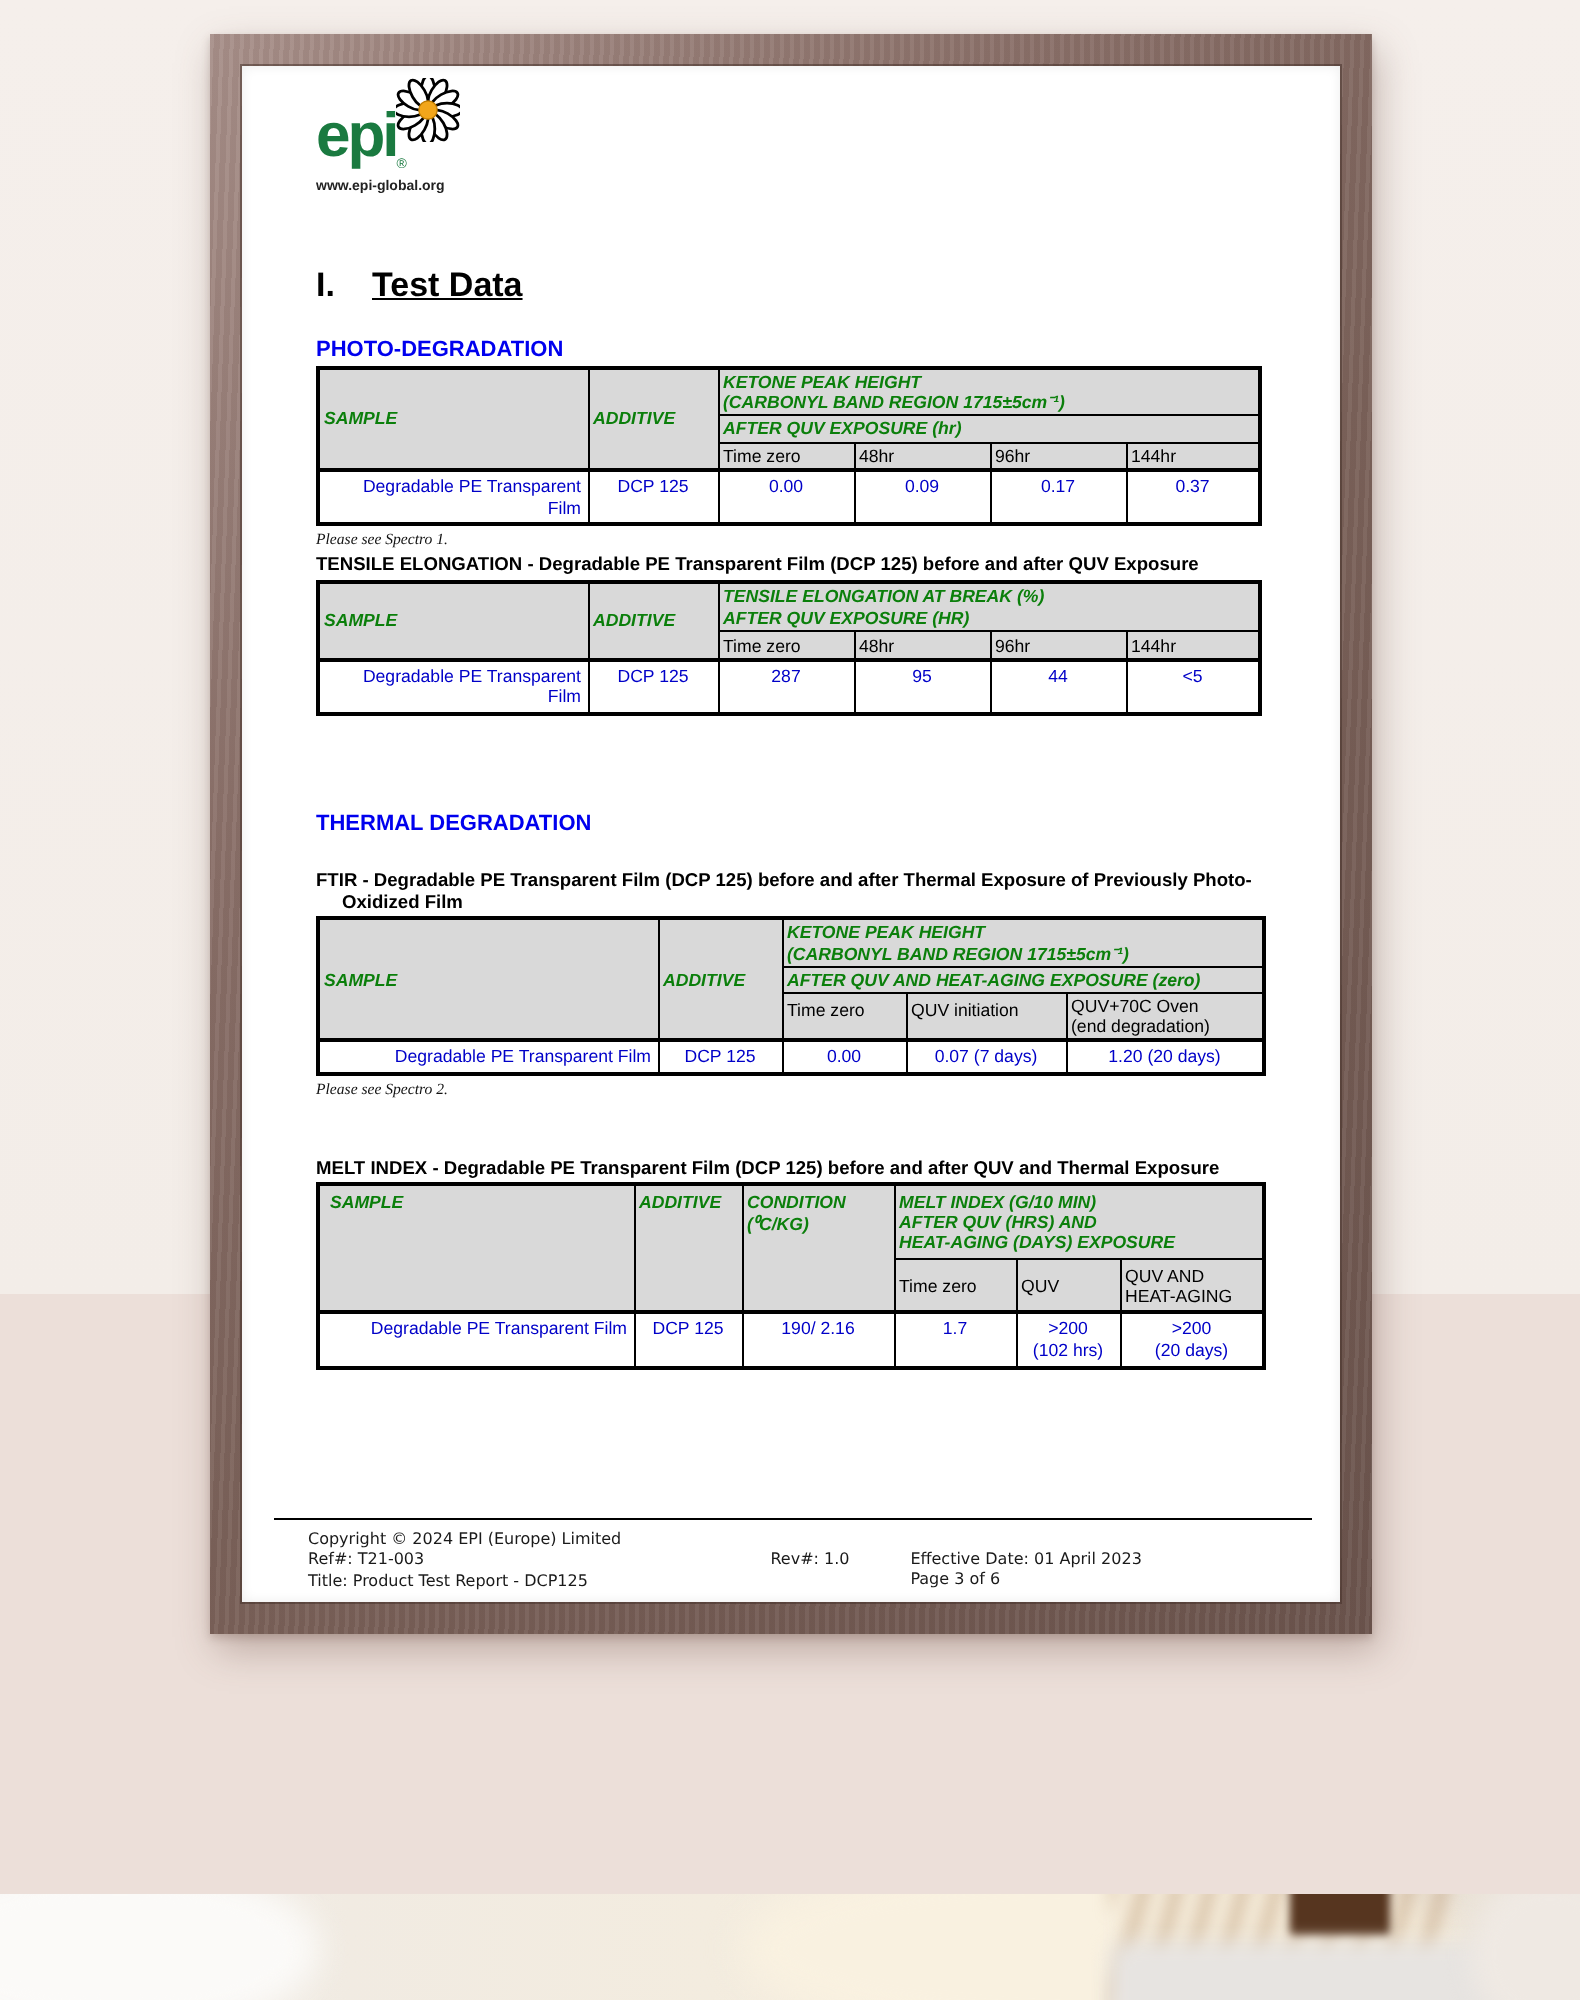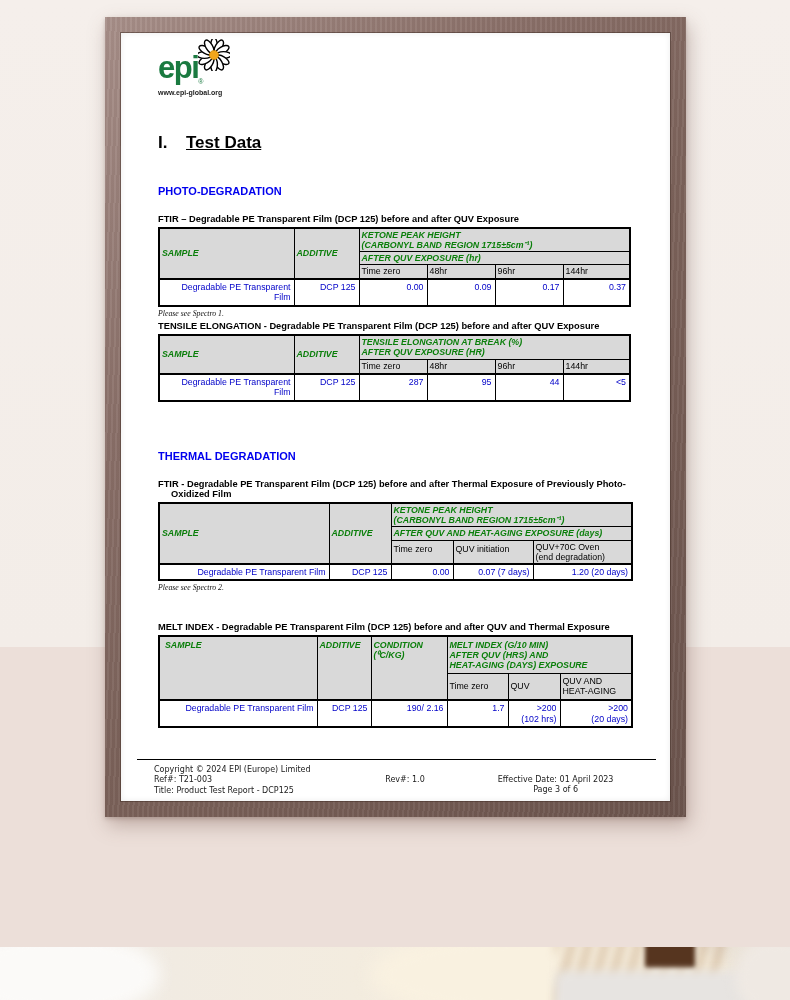--- a/index.html
+++ b/index.html
@@ -36,54 +36,54 @@
   .brand { font-size:31px; font-weight:bold; letter-spacing:-1.5px; color:#1a7a40; line-height:1; padding-top:13px; display:inline-block; }
   .brand-reg { font-size:7px; color:#1a7a40; vertical-align:-6px; font-weight:normal; }
   .daisy { position:absolute; left:40px; top:0px; }
   .logo-url { font-size:7px; font-weight:bold; color:#222; margin-top:4px; }
 
   .doc-heading { margin-top:9px; font-size:17px; font-weight:bold; color:#000; }
   .doc-heading .numeral { display:inline-block; width:28px; }
   .doc-heading .hd-title { text-decoration:underline; }
 
   .section-title { font-size:11px; font-weight:bold; color:#0000ee; }
-  .sec-photo { margin-top:32px; }
+  .sec-photo { margin-top:16px; }
   .sec-thermal { margin-top:48px; }
 
   .tbl-caption { font-size:9.3px; font-weight:bold; color:#000; line-height:1.15; }
   .cap1 { margin-top:17px; }
   .cap2 { margin-top:3px; }
   .cap3 { margin-top:17px; }
   .cap4 { margin-top:30px; }
   .cap-indent { display:block; margin-left:13px; }
 
   table { border-collapse:collapse; table-layout:fixed; width:473px; margin-top:2px; border:2px solid #000; }
   td { border:1px solid #000; overflow:hidden; }
   .hdr { background:#d9d9d9; text-align:left; vertical-align:middle; }
   .green { color:#0b7f0b; font-weight:bold; font-style:italic; font-size:8.8px; line-height:1.16; padding:1px 2px; }
   .blackhdr { font-size:8.8px; color:#000; font-weight:normal; padding:1px 2px; line-height:1.15; }
-  .data td { color:#0000c8; font-size:8.8px; text-align:right; vertical-align:top; padding:2px 3px; line-height:1.2; border-top:2px solid #000; }
+  .data td { color:#0000c8; font-size:8.8px; text-align:center; vertical-align:top; padding:2px 3px; line-height:1.2; border-top:2px solid #000; }
   .data td.left { text-align:right; }
   .top-align { vertical-align:top; padding-top:3px; }
   .left-align { text-align:left; padding-left:5px; }
   .note { font-family:"Liberation Serif", serif; font-style:italic; font-size:7.8px; color:#111; margin-top:2px; }
 
   .t12-h1 { height:20px; } .t12-h2 { height:12px; } .t12-h3 { height:14px; } .t12-d { height:25px; }
   .t2-h1 { height:25px; }
   .t3-h3 { height:20px; } 
   .t4-h1 { height:37px; } .t4-h2 { height:27px; }
 
   
   .footer { position:absolute; left:16px; right:14px; bottom:5px; }
   .footer-rule { border-top:1.5px solid #000; margin-bottom:5px; }
   .footer-grid { display:grid; grid-template-columns:2fr 1fr 2fr; padding-left:17px;
                  font-family:"DejaVu Sans", sans-serif; font-size:8px; color:#1a1a1a; line-height:1.3; }
   .fc { white-space:nowrap; }
   .f-center { text-align:center; padding-top:10px; }
-  .f-right { text-align:center; padding-top:10px; }
+  .f-right { text-align:left; padding-top:10px; }
 </style>
 </head>
 <body>
 
 <div class="bg-top"></div>
 <div class="bg-bottom"></div>
 
 <div class="frame">
   <div class="page">
     <div class="content">
@@ -111,21 +111,20 @@
         </div>
         <div class="logo-url">www.epi-global.org</div>
       </div>
 
       <div class="doc-heading">
         <span class="numeral">I.</span><span class="hd-title">Test Data</span>
       </div>
 
       <div class="section-title sec-photo">PHOTO-DEGRADATION</div>
 
-      <div class="tbl-caption cap1">FTIR – Degradable PE Transparent Film (DCP 125) before and after QUV Exposure</div>
       <table>
         <colgroup>
             <col style="width:135px">
             <col style="width:65px">
             <col style="width:68px">
             <col style="width:68px">
             <col style="width:68px">
           </colgroup>
         <tbody>
             <tr class="t12-h1">
@@ -200,21 +199,21 @@
             <col style="width:80px">
             <col style="width:99px">
           </colgroup>
         <tbody>
             <tr class="t12-h1">
           <td class="hdr green" rowspan="3">SAMPLE</td>
           <td class="hdr green" rowspan="3">ADDITIVE</td>
           <td class="hdr green" colspan="3"><span>KETONE PEAK HEIGHT</span><br><span>(CARBONYL BAND REGION 1715±5cm⁻¹)</span></td>
         </tr>
         <tr class="t12-h2">
-              <td class="hdr green" colspan="3">AFTER QUV AND  HEAT-AGING EXPOSURE (days)</td>
+              <td class="hdr green" colspan="3">AFTER QUV AND  HEAT-AGING EXPOSURE (zero)</td>
             </tr>
         <tr class="t3-h3">
           <td class="hdr blackhdr top-align">Time zero</td>
           <td class="hdr blackhdr top-align">QUV initiation</td>
           <td class="hdr blackhdr"><span>QUV+70C Oven</span><br><span>(end degradation)</span></td>
         </tr>
         <tr class="data">
           <td class="left">Degradable PE Transparent Film</td>
           <td>DCP 125</td>
           <td>0.00</td>

